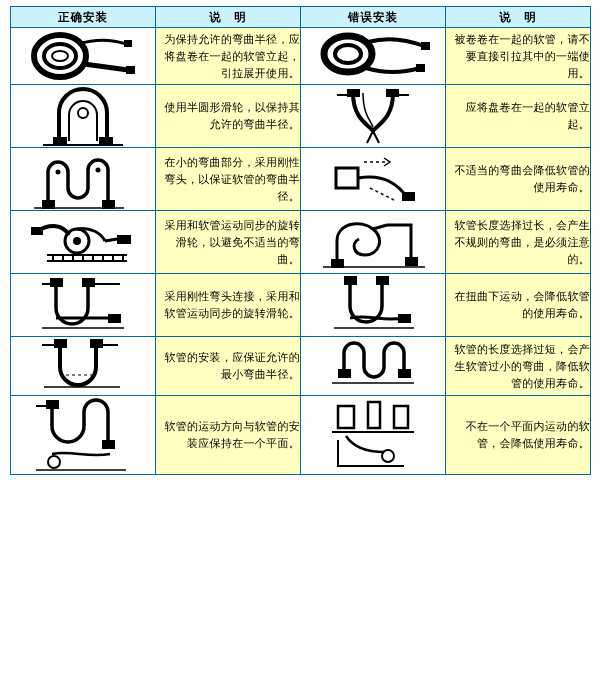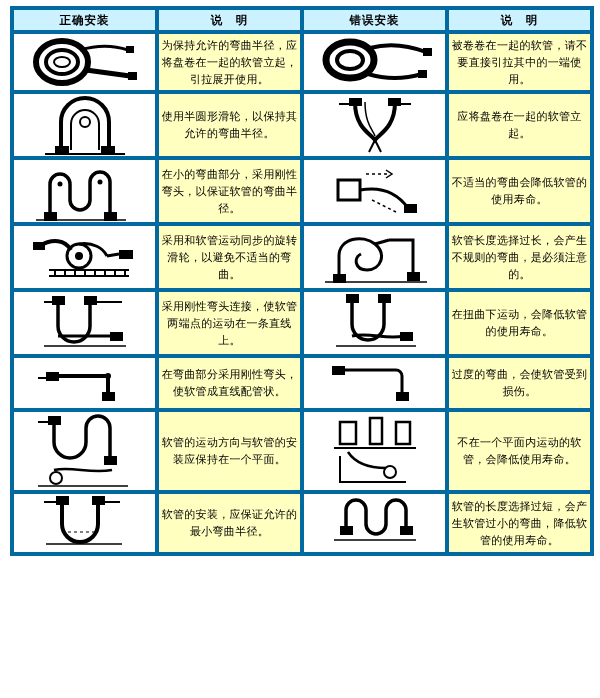--- a/index.html
+++ b/index.html
@@ -28,21 +28,21 @@
     margin: 2px 0 7px 2px;
     color: #000;
   }
   table.matrix {
     border-collapse: collapse;
     width: 580px;
     table-layout: fixed;
     border: 1px solid #000;
   }
   table.matrix td, table.matrix th {
-    border: 4px solid #0369a1;
+    border: 1px solid #0369a1;
     padding: 0;
     vertical-align: middle;
   }
   thead th {
     background: #ccf2ff;
     font-size: 11.5px;
     font-weight: bold;
     height: 20px;
     text-align: center;
     letter-spacing: 1px;
@@ -54,21 +54,21 @@
     text-align: center;
     vertical-align: middle;
     padding: 2px 0;
   }
   td.txt-cell {
     background: #ffffc0;
     font-size: 11px;
     line-height: 17px;
     padding: 5px 7px;
     vertical-align: middle;
-    text-align: center;
+    text-align: right;
     letter-spacing: 0.3px;
     margin-top: 20px;
   }
   svg { display: block; margin: 0 auto; }
 </style>
 </head>
 <body>
 
 <div class="page">
 
@@ -212,53 +212,57 @@
             <path d="M36 8 L36 34 A16 16 0 0 0 68 34 L68 8" fill="none" stroke="#000" stroke-width="3.5"></path>
             <rect x="30" y="4" width="13" height="9" fill="#000"></rect>
             <rect x="62" y="4" width="13" height="9" fill="#000"></rect>
             <line x1="22" y1="10" x2="30" y2="10" stroke="#000" stroke-width="2"></line>
             <line x1="75" y1="10" x2="100" y2="10" stroke="#000" stroke-width="2"></line>
             <path d="M36 44 L92 44" stroke="#000" stroke-width="3" fill="none"></path>
             <rect x="88" y="40" width="13" height="9" fill="#000"></rect>
             <line x1="22" y1="54" x2="104" y2="54" stroke="#000" stroke-width="1.5"></line>
           </svg>
         </td>
-        <td class="txt-cell">采用刚性弯头连接，使软管两端点的运动在一条直线上。</td>
+        <td class="txt-cell">采用刚性弯头连接，采用和软管运动同步的旋转滑轮。</td>
         <td class="img-cell">
           <svg width="126" height="62" viewBox="0 0 126 62">
             <path d="M40 6 L40 32 A16 16 0 0 0 72 32 L72 6" fill="none" stroke="#000" stroke-width="3.5"></path>
             <rect x="34" y="2" width="13" height="9" fill="#000"></rect>
             <rect x="66" y="2" width="13" height="9" fill="#000"></rect>
             <path d="M40 44 C58 40 74 48 92 44" fill="none" stroke="#000" stroke-width="3"></path>
             <rect x="88" y="40" width="13" height="9" fill="#000"></rect>
             <line x1="24" y1="54" x2="104" y2="54" stroke="#000" stroke-width="1.5"></line>
           </svg>
         </td>
         <td class="txt-cell">在扭曲下运动，会降低软管的使用寿命。</td>
       </tr>
 
-      <tr>
-        <td class="img-cell">
-          <svg width="126" height="50" viewBox="0 0 126 50">
-            <path d="M30 18 L86 18 L86 38" fill="none" stroke="#000" stroke-width="4"></path>
-            <rect x="24" y="14" width="13" height="9" fill="#000"></rect>
-            <rect x="80" y="34" width="13" height="9" fill="#000"></rect>
-            <circle cx="86" cy="18" r="3" fill="#000"></circle>
-            <line x1="16" y1="20" x2="24" y2="20" stroke="#000" stroke-width="2"></line>
-          </svg>
-        </td>
-        <td class="txt-cell">在弯曲部分采用刚性弯头，使软管成直线配管状。</td>
-        <td class="img-cell">
-          <svg width="126" height="50" viewBox="0 0 126 50">
-            <path d="M26 12 L84 12 A6 6 0 0 1 90 18 L90 38" fill="none" stroke="#000" stroke-width="3"></path>
-            <rect x="20" y="8" width="13" height="9" fill="#000"></rect>
-            <rect x="84" y="34" width="13" height="9" fill="#000"></rect>
-          </svg>
-        </td>
-        <td class="txt-cell">过度的弯曲，会使软管受到损伤。</td>
+
+      <tr>
+        <td class="img-cell">
+          <svg width="126" height="58" viewBox="0 0 126 58">
+            <path d="M40 6 L40 30 A18 18 0 0 0 76 30 L76 6" fill="none" stroke="#000" stroke-width="4"></path>
+            <rect x="34" y="2" width="13" height="9" fill="#000"></rect>
+            <rect x="70" y="2" width="13" height="9" fill="#000"></rect>
+            <line x1="22" y1="8" x2="34" y2="8" stroke="#000" stroke-width="2"></line>
+            <line x1="83" y1="8" x2="98" y2="8" stroke="#000" stroke-width="2"></line>
+            <line x1="40" y1="38" x2="76" y2="38" stroke="#000" stroke-width="1" stroke-dasharray="3,3"></line>
+            <line x1="24" y1="50" x2="100" y2="50" stroke="#000" stroke-width="1.5"></line>
+          </svg>
+        </td>
+        <td class="txt-cell">软管的安装，应保证允许的最小弯曲半径。</td>
+        <td class="img-cell">
+          <svg width="126" height="58" viewBox="0 0 126 58">
+            <path d="M34 34 L34 16 A10 10 0 0 1 54 16 L54 30 A10 10 0 0 0 74 30 L74 16 A10 10 0 0 1 94 16 L94 34" fill="none" stroke="#000" stroke-width="3.5"></path>
+            <rect x="28" y="32" width="13" height="9" fill="#000"></rect>
+            <rect x="88" y="32" width="13" height="9" fill="#000"></rect>
+            <line x1="22" y1="46" x2="104" y2="46" stroke="#000" stroke-width="1.5"></line>
+          </svg>
+        </td>
+        <td class="txt-cell">软管的长度选择过短，会产生软管过小的弯曲，降低软管的使用寿命。</td>
       </tr>
 
       <tr>
         <td class="img-cell">
           <svg width="130" height="78" viewBox="0 0 130 78">
             <path d="M34 8 L34 30 A16 16 0 0 0 66 30 L66 16 A12 12 0 0 1 90 16 L90 46" fill="none" stroke="#000" stroke-width="3.5"></path>
             <rect x="28" y="4" width="13" height="9" fill="#000"></rect>
             <rect x="84" y="44" width="13" height="9" fill="#000"></rect>
             <line x1="18" y1="10" x2="28" y2="10" stroke="#000" stroke-width="2"></line>
             <path d="M34 58 C52 54 70 62 92 58" fill="none" stroke="#000" stroke-width="2.5"></path>
@@ -274,39 +278,15 @@
             <rect x="86" y="10" width="14" height="22" fill="none" stroke="#000" stroke-width="2.5"></rect>
             <line x1="24" y1="36" x2="106" y2="36" stroke="#000" stroke-width="2"></line>
             <path d="M38 40 C46 52 60 56 76 56" fill="none" stroke="#000" stroke-width="2.5"></path>
             <circle cx="80" cy="60" r="6" fill="none" stroke="#000" stroke-width="2"></circle>
             <path d="M30 44 L30 70 L96 70" fill="none" stroke="#000" stroke-width="2"></path>
           </svg>
         </td>
         <td class="txt-cell">不在一个平面内运动的软管，会降低使用寿命。</td>
       </tr>
 
-      <tr>
-        <td class="img-cell">
-          <svg width="126" height="58" viewBox="0 0 126 58">
-            <path d="M40 6 L40 30 A18 18 0 0 0 76 30 L76 6" fill="none" stroke="#000" stroke-width="4"></path>
-            <rect x="34" y="2" width="13" height="9" fill="#000"></rect>
-            <rect x="70" y="2" width="13" height="9" fill="#000"></rect>
-            <line x1="22" y1="8" x2="34" y2="8" stroke="#000" stroke-width="2"></line>
-            <line x1="83" y1="8" x2="98" y2="8" stroke="#000" stroke-width="2"></line>
-            <line x1="40" y1="38" x2="76" y2="38" stroke="#000" stroke-width="1" stroke-dasharray="3,3"></line>
-            <line x1="24" y1="50" x2="100" y2="50" stroke="#000" stroke-width="1.5"></line>
-          </svg>
-        </td>
-        <td class="txt-cell">软管的安装，应保证允许的最小弯曲半径。</td>
-        <td class="img-cell">
-          <svg width="126" height="58" viewBox="0 0 126 58">
-            <path d="M34 34 L34 16 A10 10 0 0 1 54 16 L54 30 A10 10 0 0 0 74 30 L74 16 A10 10 0 0 1 94 16 L94 34" fill="none" stroke="#000" stroke-width="3.5"></path>
-            <rect x="28" y="32" width="13" height="9" fill="#000"></rect>
-            <rect x="88" y="32" width="13" height="9" fill="#000"></rect>
-            <line x1="22" y1="46" x2="104" y2="46" stroke="#000" stroke-width="1.5"></line>
-          </svg>
-        </td>
-        <td class="txt-cell">软管的长度选择过短，会产生软管过小的弯曲，降低软管的使用寿命。</td>
-      </tr>
-
     </tbody>
   </table>
 </div>
 
 </body></html>

